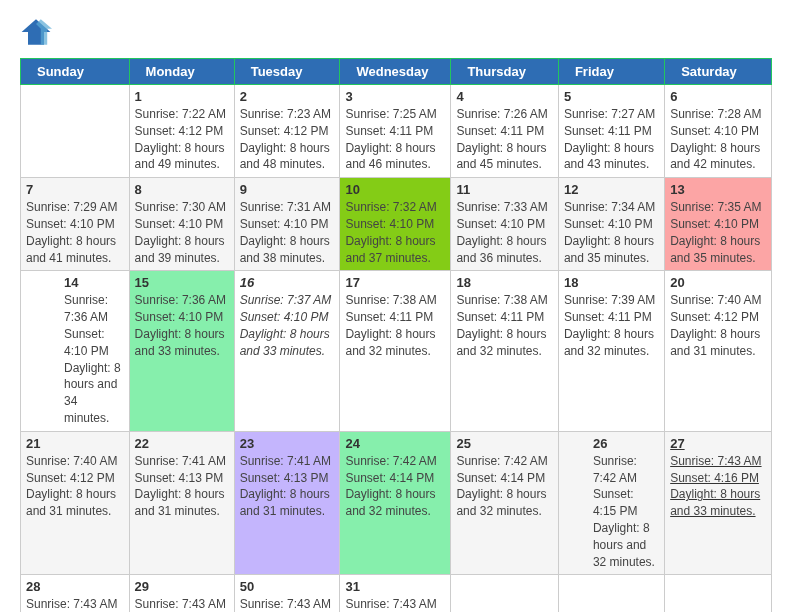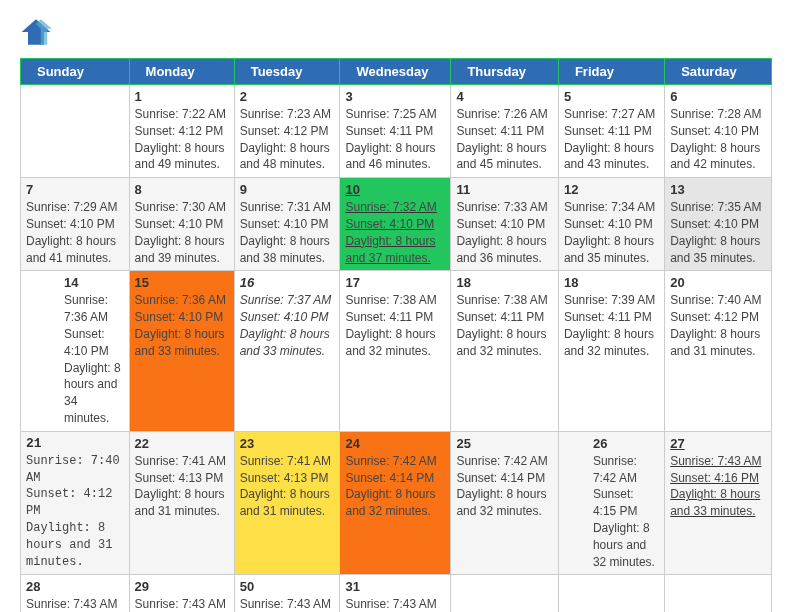--- a/index.html
+++ b/index.html
@@ -173,43 +173,43 @@
             <div class="cell-info">Sunrise: 7:29 AM<br>Sunset: 4:10 PM<br>Daylight: 8 hours and 41 minutes.</div>
           </td>
           <td style="background: rgb(245, 245, 245);">
             <span class="cell-day">8</span>
             <div class="cell-info">Sunrise: 7:30 AM<br>Sunset: 4:10 PM<br>Daylight: 8 hours and 39 minutes.</div>
           </td>
           <td style="background: rgb(245, 245, 245);">
             <span class="cell-day">9</span>
             <div class="cell-info">Sunrise: 7:31 AM<br>Sunset: 4:10 PM<br>Daylight: 8 hours and 38 minutes.</div>
           </td>
-          <td style="background: #22c55e; text-decoration: underline;">
+          <td style="background: #84cc16;">
             <span class="cell-day">10</span>
             <div class="cell-info">Sunrise: 7:32 AM<br>Sunset: 4:10 PM<br>Daylight: 8 hours and 37 minutes.</div>
           </td>
           <td style="background: rgb(245, 245, 245);">
             <span class="cell-day">11</span>
             <div class="cell-info">Sunrise: 7:33 AM<br>Sunset: 4:10 PM<br>Daylight: 8 hours and 36 minutes.</div>
           </td>
           <td style="background: rgb(245, 245, 245);">
             <span class="cell-day">12</span>
             <div class="cell-info">Sunrise: 7:34 AM<br>Sunset: 4:10 PM<br>Daylight: 8 hours and 35 minutes.</div>
           </td>
-          <td style="background: #e5e5e5;">
+          <td style="background: #fca5a5;">
             <span class="cell-day">13</span>
             <div class="cell-info">Sunrise: 7:35 AM<br>Sunset: 4:10 PM<br>Daylight: 8 hours and 35 minutes.</div>
           </td>
         </tr>
         <tr>
           <td style="background: rgb(255, 255, 255); padding-left: 43px;">
             <span class="cell-day">14</span>
             <div class="cell-info">Sunrise: 7:36 AM<br>Sunset: 4:10 PM<br>Daylight: 8 hours and 34 minutes.</div>
           </td>
-          <td style="background: #f97316;">
+          <td style="background: #86efac;">
             <span class="cell-day">15</span>
             <div class="cell-info">Sunrise: 7:36 AM<br>Sunset: 4:10 PM<br>Daylight: 8 hours and 33 minutes.</div>
           </td>
           <td style="background: rgb(255, 255, 255); font-style: italic;">
             <span class="cell-day">16</span>
             <div class="cell-info">Sunrise: 7:37 AM<br>Sunset: 4:10 PM<br>Daylight: 8 hours and 33 minutes.</div>
           </td>
           <td style="background: rgb(255, 255, 255);">
             <span class="cell-day">17</span>
             <div class="cell-info">Sunrise: 7:38 AM<br>Sunset: 4:11 PM<br>Daylight: 8 hours and 32 minutes.</div>
@@ -221,33 +221,33 @@
           <td style="background: rgb(255, 255, 255);">
             <span class="cell-day">18</span>
             <div class="cell-info">Sunrise: 7:39 AM<br>Sunset: 4:11 PM<br>Daylight: 8 hours and 32 minutes.</div>
           </td>
           <td style="background: rgb(255, 255, 255);">
             <span class="cell-day">20</span>
             <div class="cell-info">Sunrise: 7:40 AM<br>Sunset: 4:12 PM<br>Daylight: 8 hours and 31 minutes.</div>
           </td>
         </tr>
         <tr>
-          <td style="background: rgb(245, 245, 245); font-family: Liberation Mono, monospace;">
+          <td style="background: rgb(245, 245, 245);">
             <span class="cell-day">21</span>
             <div class="cell-info">Sunrise: 7:40 AM<br>Sunset: 4:12 PM<br>Daylight: 8 hours and 31 minutes.</div>
           </td>
           <td style="background: rgb(245, 245, 245);">
             <span class="cell-day">22</span>
             <div class="cell-info">Sunrise: 7:41 AM<br>Sunset: 4:13 PM<br>Daylight: 8 hours and 31 minutes.</div>
           </td>
-          <td style="background: #fde047;">
+          <td style="background: #c4b5fd;">
             <span class="cell-day">23</span>
             <div class="cell-info">Sunrise: 7:41 AM<br>Sunset: 4:13 PM<br>Daylight: 8 hours and 31 minutes.</div>
           </td>
-          <td style="background: #f97316; margin-top: 8px;">
+          <td style="background: #86efac; margin-top: 8px;">
             <span class="cell-day">24</span>
             <div class="cell-info">Sunrise: 7:42 AM<br>Sunset: 4:14 PM<br>Daylight: 8 hours and 32 minutes.</div>
           </td>
           <td style="background: rgb(245, 245, 245);">
             <span class="cell-day">25</span>
             <div class="cell-info">Sunrise: 7:42 AM<br>Sunset: 4:14 PM<br>Daylight: 8 hours and 32 minutes.</div>
           </td>
           <td style="background: rgb(245, 245, 245); padding-left: 34px;">
             <span class="cell-day">26</span>
             <div class="cell-info">Sunrise: 7:42 AM<br>Sunset: 4:15 PM<br>Daylight: 8 hours and 32 minutes.</div>

